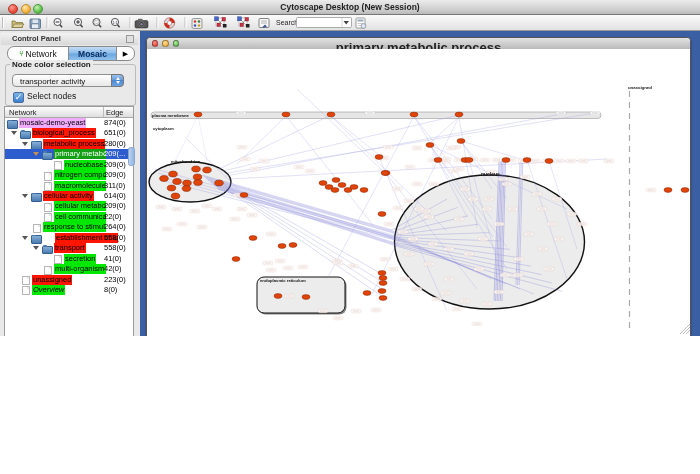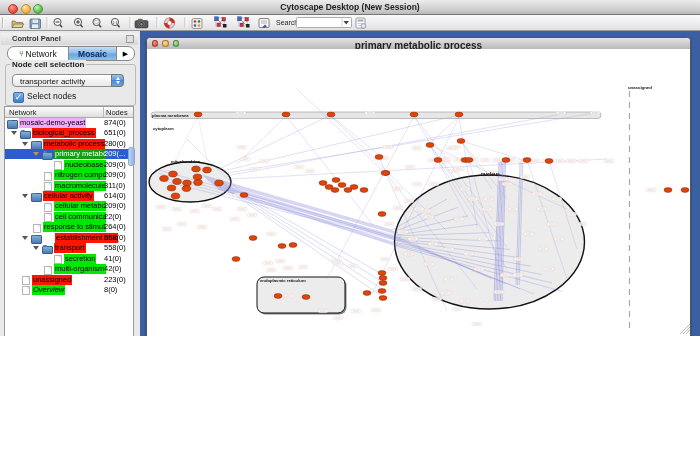--- a/index.html
+++ b/index.html
@@ -41,21 +41,21 @@
   .fold:before{content:"";position:absolute;left:0;top:-1.5px;width:4px;height:1.5px;background:#4a7ab0;border-radius:1px 1px 0 0;}
   .file{position:absolute;top:1.5px;width:5.5px;height:7px;background:#fff;border:0.6px solid #b5b5b5;border-radius:0.5px;}
   .file:before{content:"";position:absolute;right:0;top:0;width:2px;height:2px;background:#e7e7e7;}
   .selrow{background:#2c5ccd;}
   
   #tree-sb{left:127.5px;top:116px;width:5px;height:17px;background:linear-gradient(90deg,#bcd2ee,#8fb4e4);border:0.5px solid #8aa6cc;border-radius:2.5px;}
   
   #desktop{left:140px;top:31px;width:560px;height:318px;background:#3b5fa3;}
   #netwin{left:6px;top:6px;width:543px;height:300px;background:#fff;border:1px solid #555;border-radius:4px 4px 0 0;box-shadow:0 1px 2px rgba(0,0,0,.4);}
   #netbar{position:absolute;left:0;top:0;width:543px;height:11px;background:linear-gradient(#e3e3e3,#b9b9b9);border-bottom:1px solid #7a7a7a;border-radius:4px 4px 0 0;}
-  #netbar .t{position:absolute;left:0;right:0;top:1.5px;text-align:center;font-size:10px;font-weight:bold;color:#222;}
+  #netbar .t{position:absolute;left:0;right:0;top:1.5px;text-align:center;font-size:13px;font-weight:bold;color:#222;}
   .slight{position:absolute;top:2px;width:6.5px;height:6.5px;border-radius:50%;border:0.5px solid rgba(0,0,0,.35);box-sizing:border-box;}
   
   .wseg{position:absolute;top:307px;height:11px;background:#fff;border:1px solid #888;border-bottom:none;}
   .wblue{position:absolute;top:306px;height:12px;background:linear-gradient(#7a92bd,#44659e);border:1px solid #2f4c80;}
   
   #dpanel{left:140px;top:349px;width:560px;height:113px;background:#ef4444;border-top:1px solid #999;margin-top:38px;}
   #dpanel-hd{position:absolute;left:1px;top:1px;width:557px;height:11px;background:linear-gradient(#f4f4f4,#dadada);border-bottom:1px solid #b5b5b5;font-size:7.5px;color:#222;line-height:11px;padding-left:3px;box-sizing:border-box;}
   #dtable{position:absolute;left:2px;top:36px;width:555px;height:64px;background:#fff;border:1px solid #999;box-sizing:border-box;font-size:6.8px;}
   .dhead{position:absolute;top:0;height:9px;background:linear-gradient(#f5f5f5,#dcdcdc);border-right:1px solid #b0b0b0;border-bottom:1px solid #999;text-align:center;line-height:9px;color:#111;box-sizing:border-box;}
   .dcell{position:absolute;height:9px;line-height:9.4px;white-space:nowrap;overflow:hidden;color:#000;border-right:1px solid #e2e2e2;box-sizing:border-box;padding-left:2px;}
@@ -153,33 +153,33 @@
   </div>
 
   <div class="abs" id="cpanel">
     <div class="abs" id="cpanel-hd">Control Panel<span style="position:absolute;right:4px;top:2px;width:8px;height:8px;border:1px solid #999;background:#e0e0e0;box-sizing:border-box"></span></div>
     <div class="abs" id="tabs">
       <div id="tab-net"><span style="color:#2da32d;font-weight:bold;margin-right:2px;font-size:7px">⑂</span>Network</div>
       <div id="tab-mosaic">Mosaic</div>
       <div id="tab-arr">▶</div>
     </div>
     <div class="abs" id="groupbox"></div>
-    <div class="abs" id="groupbox-t">Node cell selection</div>
+    <div class="abs" id="groupbox-t">Node color selection</div>
     <div class="abs" id="combo">transporter activity</div>
     <div class="abs" id="combo-btn">
         <span class="u"></span>
         <span class="d"></span>
       </div>
     <div class="abs" id="cbx">✓</div>
     <div class="abs" id="cbx-l">Select nodes</div>
     <div class="abs" id="tree">
       <div id="tree-hd">
           <span class="n1">Network</span>
           <span class="sep"></span>
-          <span class="n2">Nodes</span>
+          <span class="n2">Edge</span>
         </div>
       <div class="trow" style="top:10.8px">
           <span class="fold" style="left:2px"></span>
           <span class="lbl" style="left:14px;background:#f0abfc;max-width:85px;">mosaic-demo-yeast</span>
           <span class="val" style="">874(0)</span>
         </div>
       <div class="trow" style="top:21.2px">
           <span class="tri" style="left:6px;border-top-color:#555"></span>
           <span class="fold" style="left:15px"></span>
           <span class="lbl" style="left:27px;background:#ff1500;max-width:72px;">biological_process</span>

